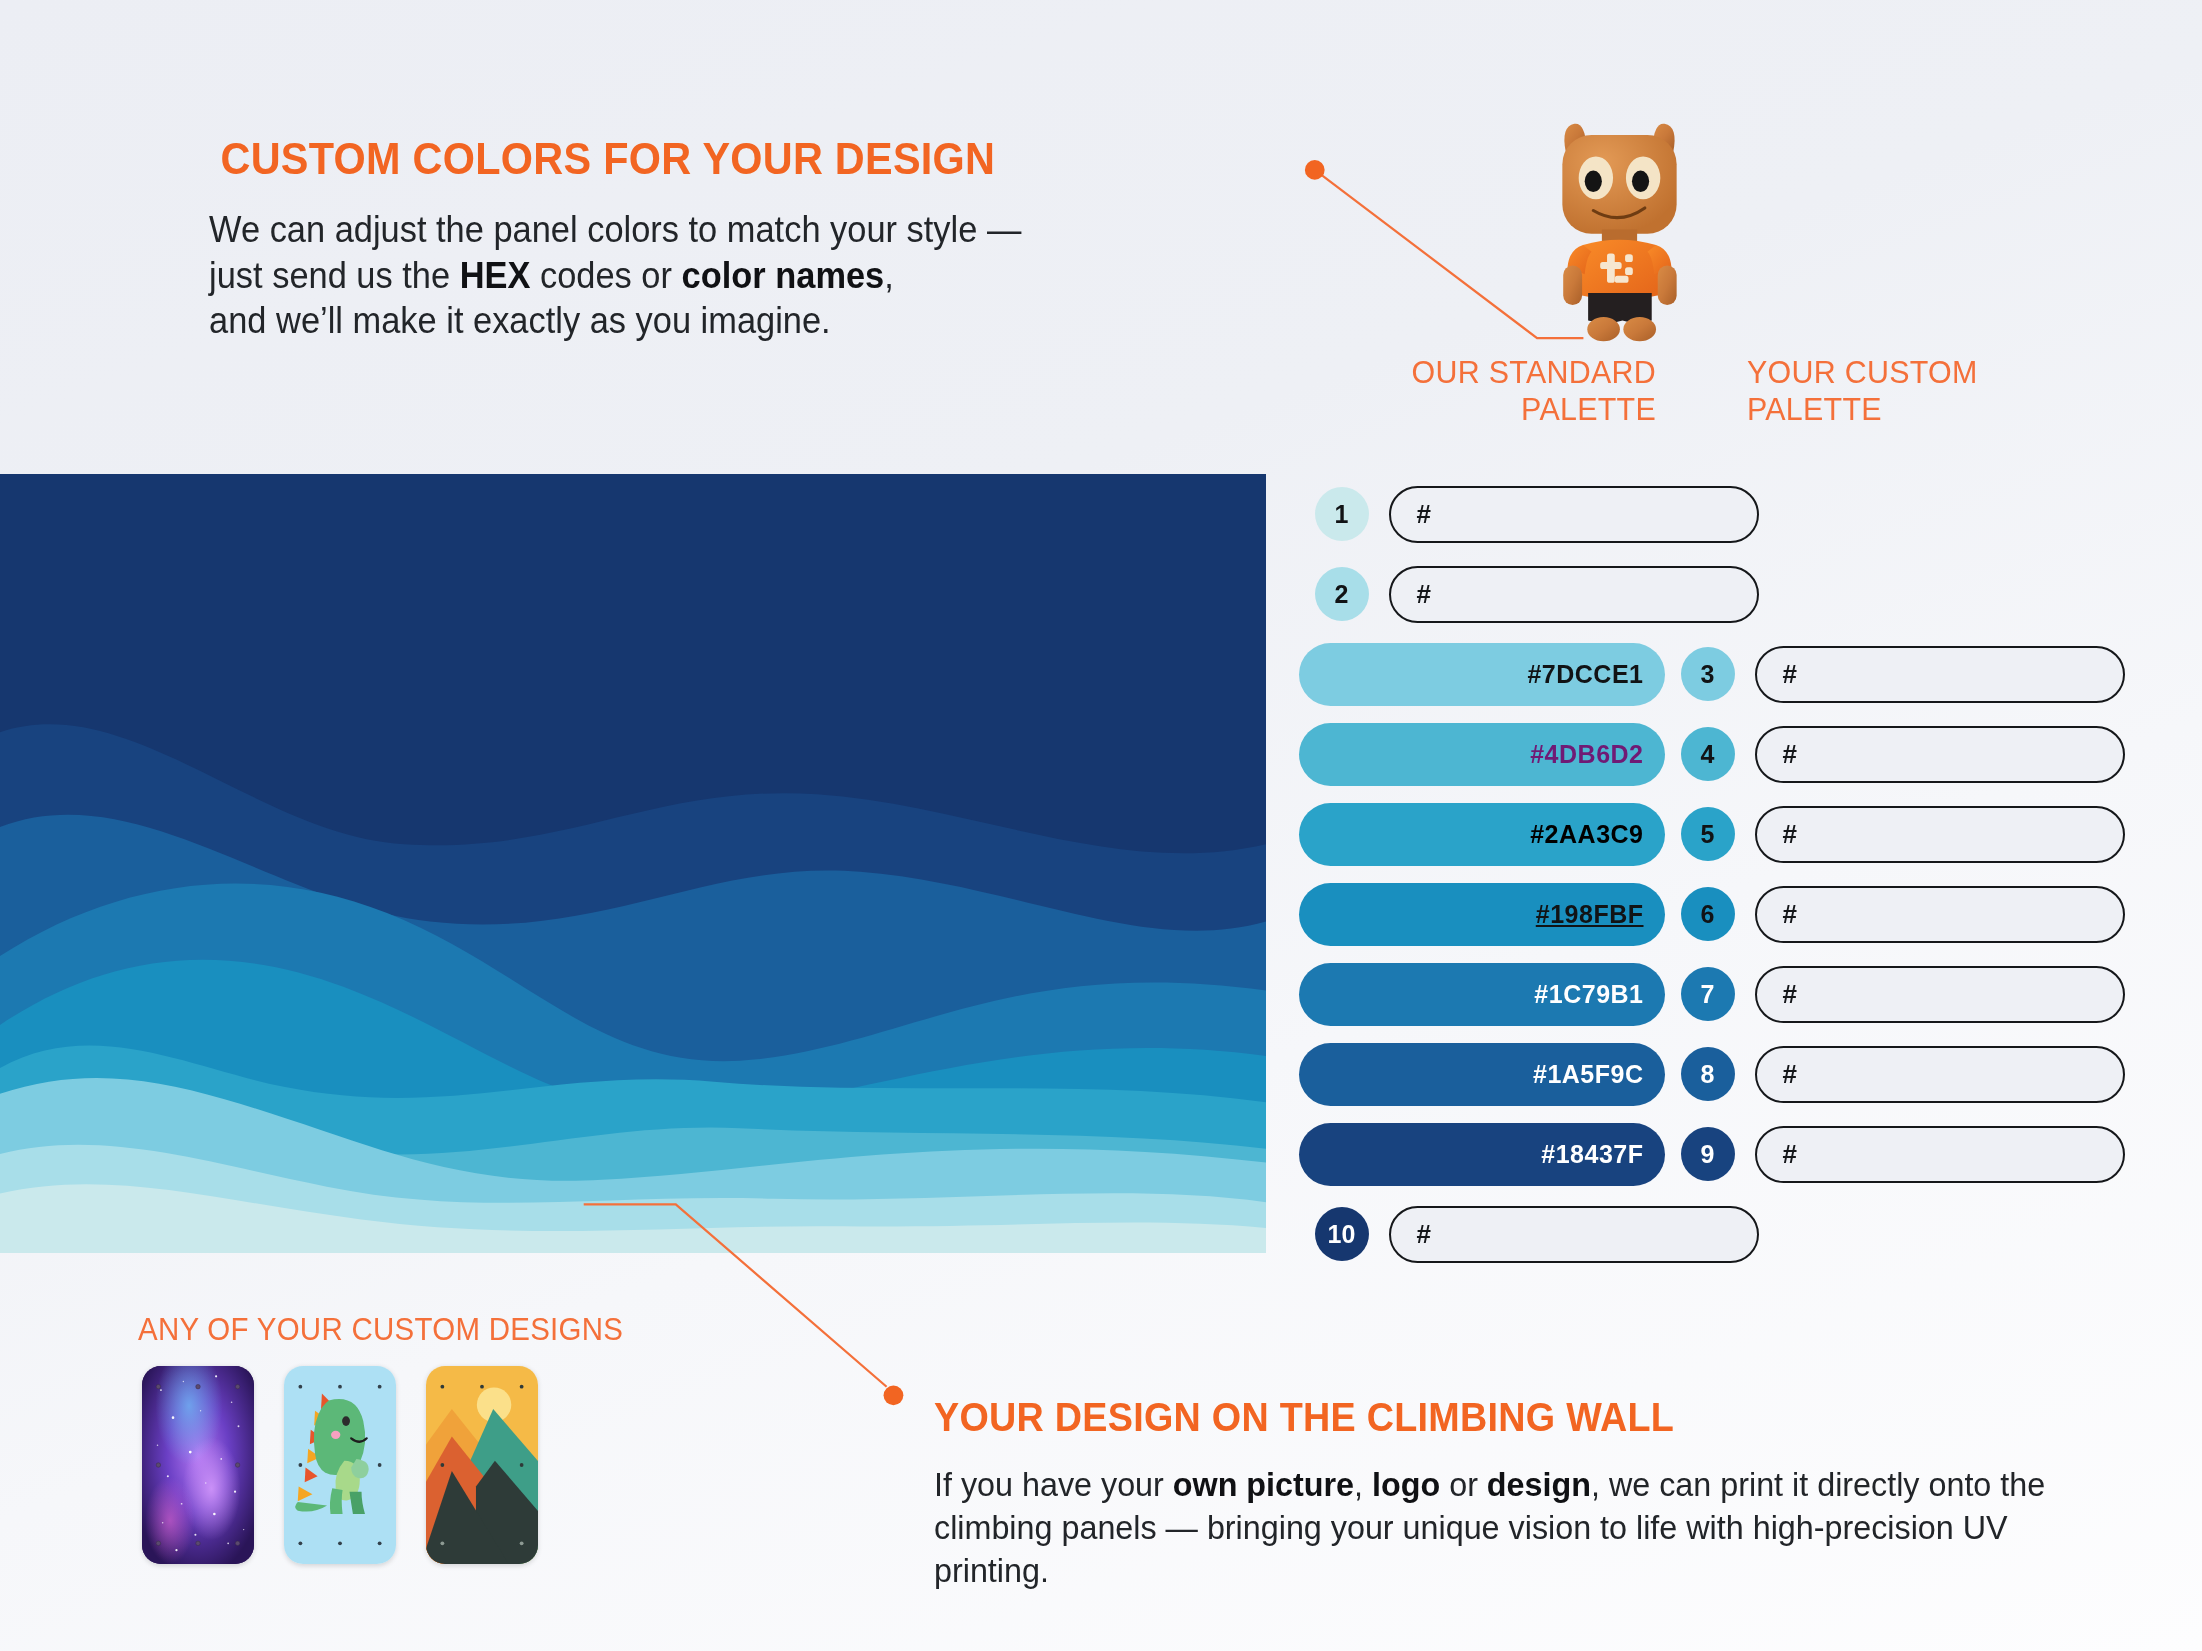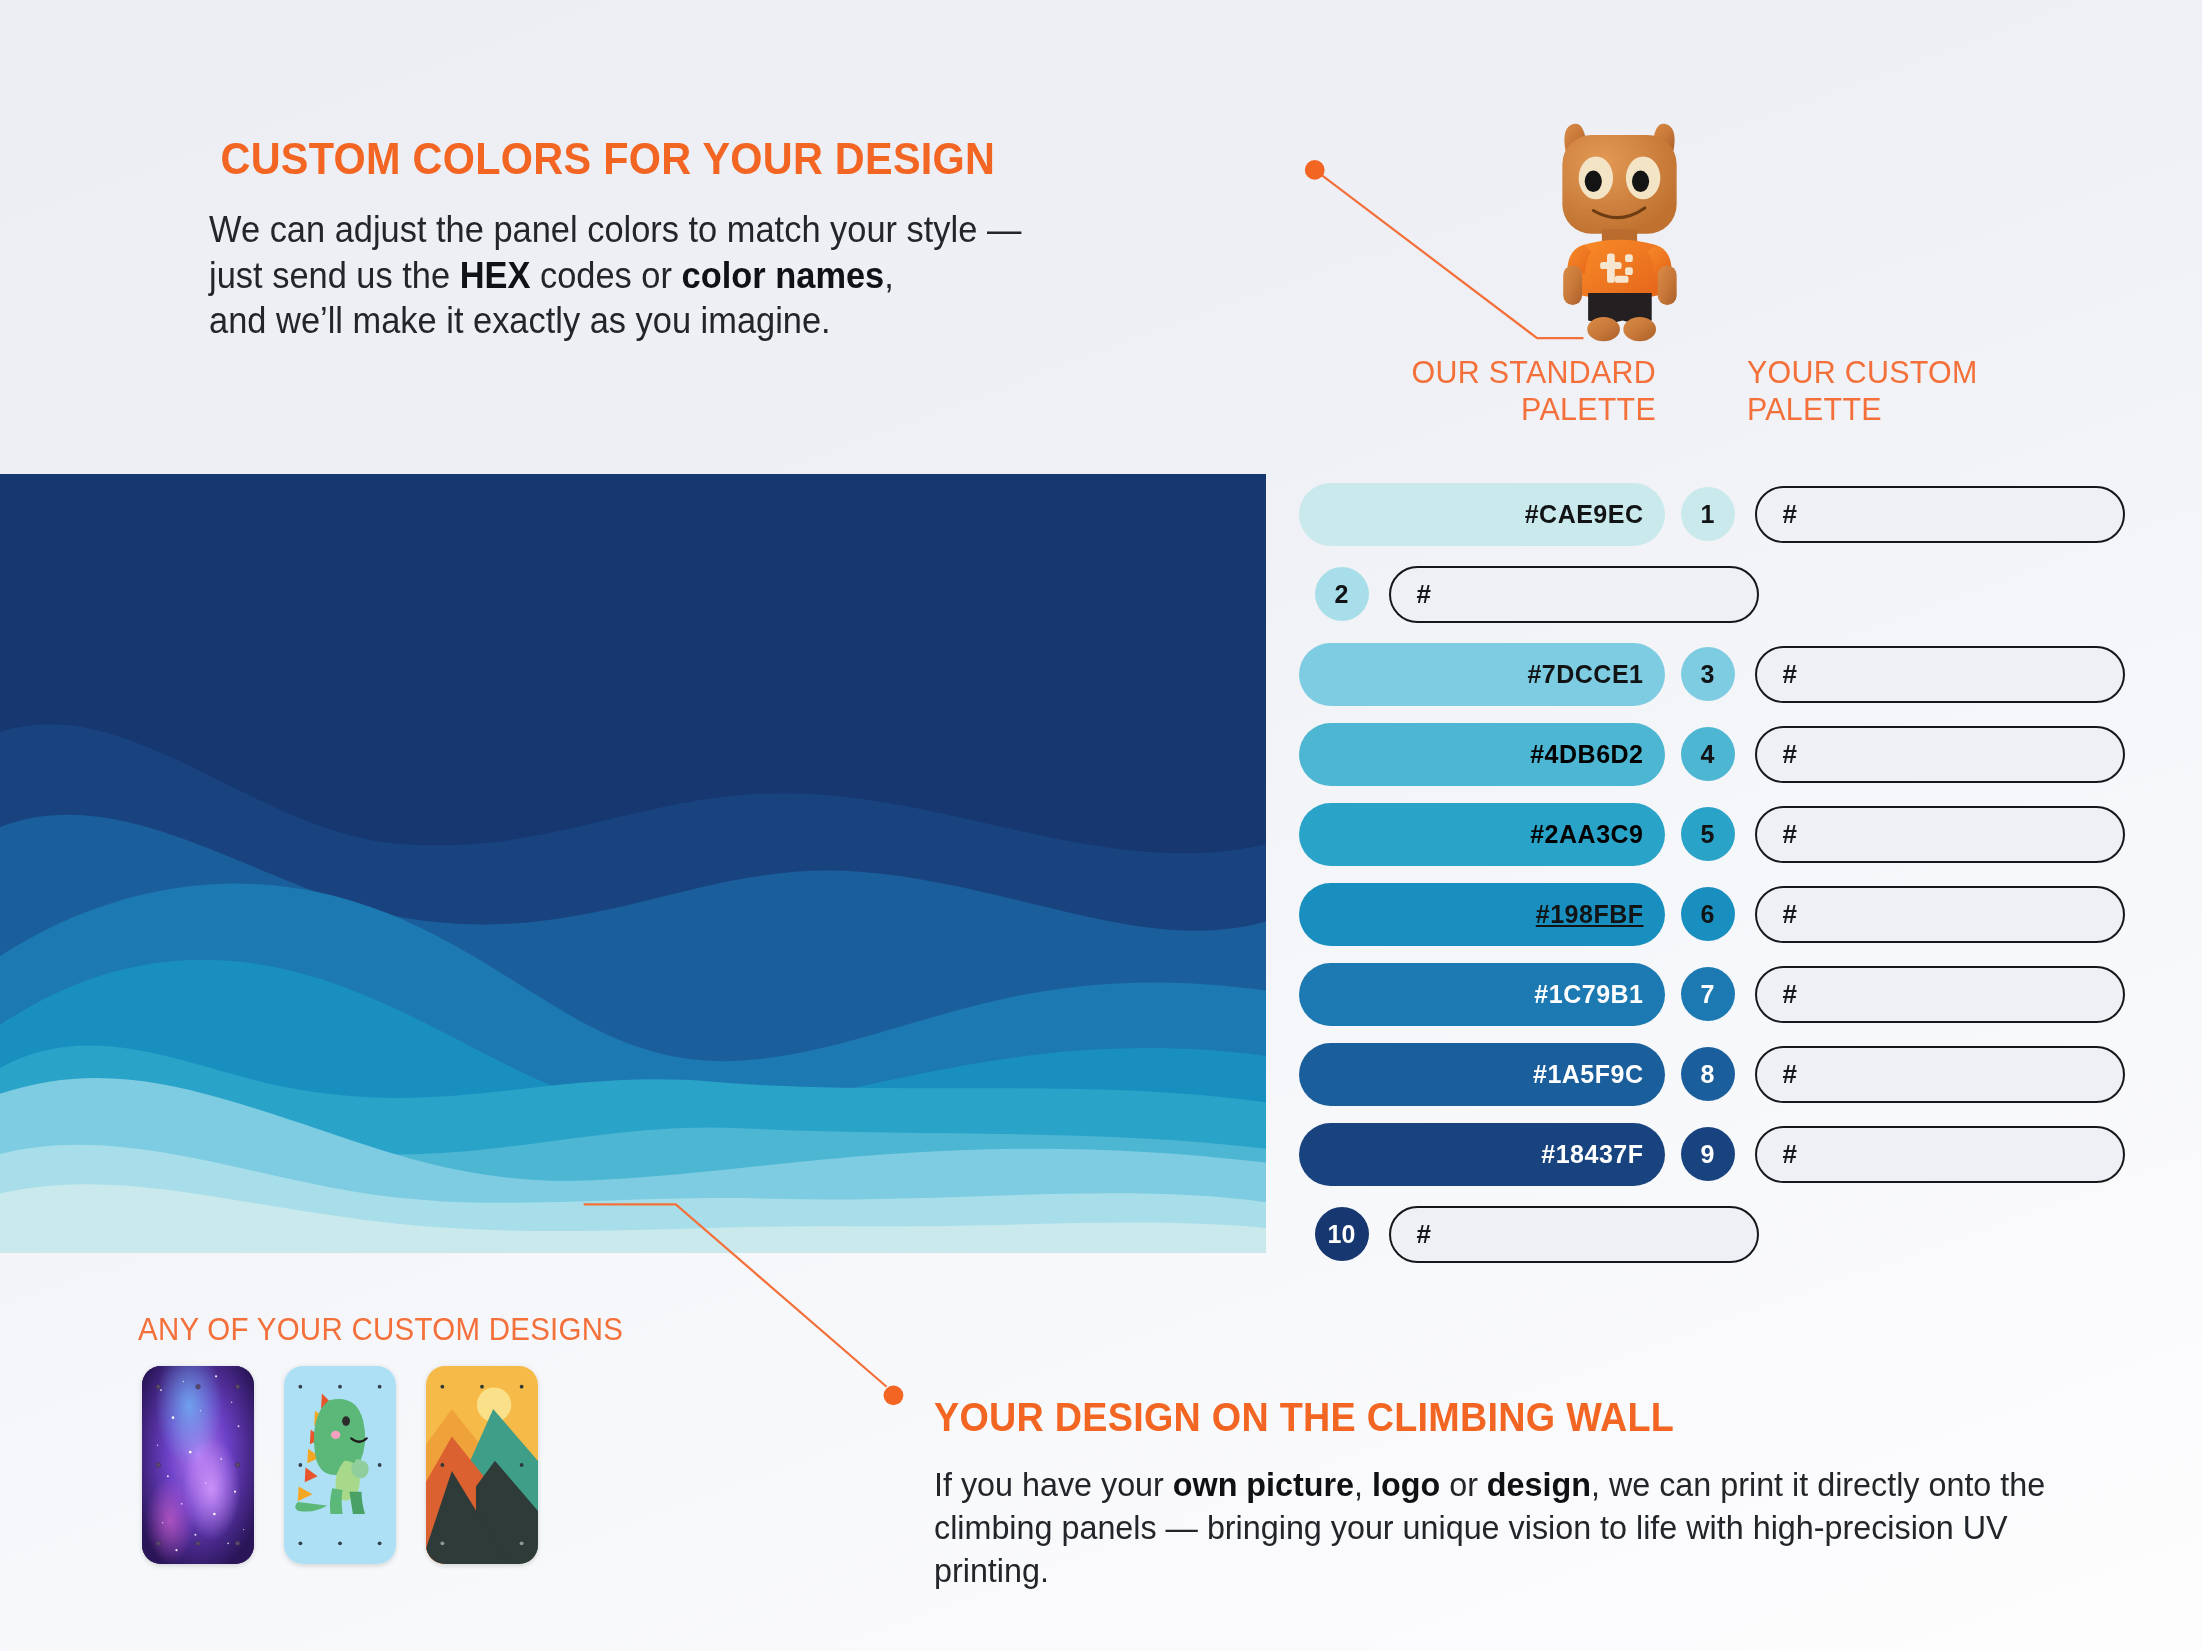--- a/index.html
+++ b/index.html
@@ -286,40 +286,37 @@
     <div>OUR STANDARD</div>
     <div>PALETTE</div>
   </div>
   <div class="palette-heading" id="heading-custom">
     <div>YOUR CUSTOM</div>
     <div>PALETTE</div>
   </div>
 
   <div id="palette">
       <div class="palette-row">
-        <div class="swatch-bar" style="background: rgb(202, 233, 236);">
-          <span class="swatch-hex" style="color: rgb(17, 19, 21);">#CAE9EC</span>
-        </div>
         <div class="swatch-index" style="background: rgb(202, 233, 236); color: rgb(17, 19, 21);">1</div>
         <div class="custom-input">#</div>
       </div>
       <div class="palette-row">
         <div class="swatch-index" style="background: rgb(168, 222, 233); color: rgb(17, 19, 21);">2</div>
         <div class="custom-input">#</div>
       </div>
       <div class="palette-row">
         <div class="swatch-bar" style="background: rgb(125, 204, 225);">
           <span class="swatch-hex" style="color: rgb(17, 19, 21);">#7DCCE1</span>
         </div>
         <div class="swatch-index" style="background: rgb(125, 204, 225); color: rgb(17, 19, 21);">3</div>
         <div class="custom-input">#</div>
       </div>
       <div class="palette-row">
         <div class="swatch-bar" style="background: rgb(77, 182, 210);">
-          <span class="swatch-hex" style="color: #000000;">#4DB6D2</span>
+          <span class="swatch-hex" style="color: #701a75;">#4DB6D2</span>
         </div>
         <div class="swatch-index" style="background: rgb(77, 182, 210); color: rgb(17, 19, 21);">4</div>
         <div class="custom-input">#</div>
       </div>
       <div class="palette-row">
         <div class="swatch-bar" style="background: rgb(42, 163, 201);">
           <span class="swatch-hex" style="color: #000000;">#2AA3C9</span>
         </div>
         <div class="swatch-index" style="background: rgb(42, 163, 201); color: rgb(17, 19, 21);">5</div>
         <div class="custom-input">#</div>

